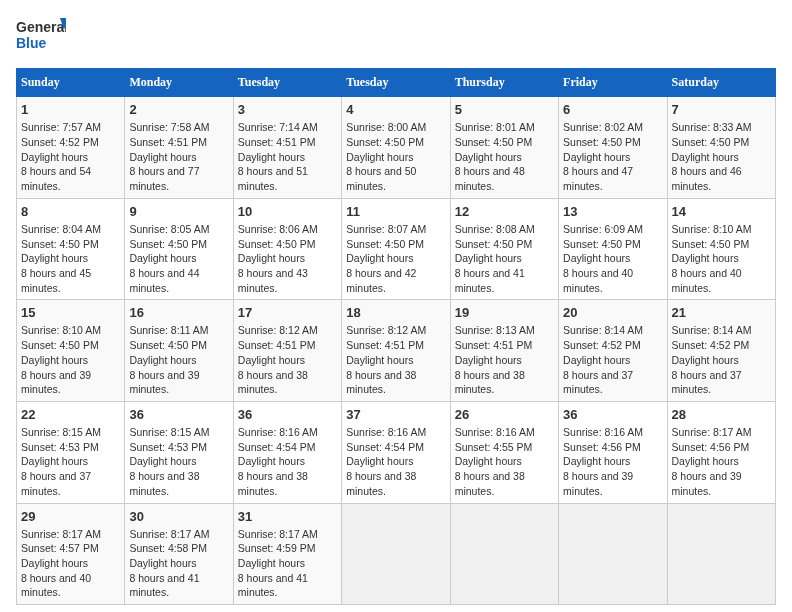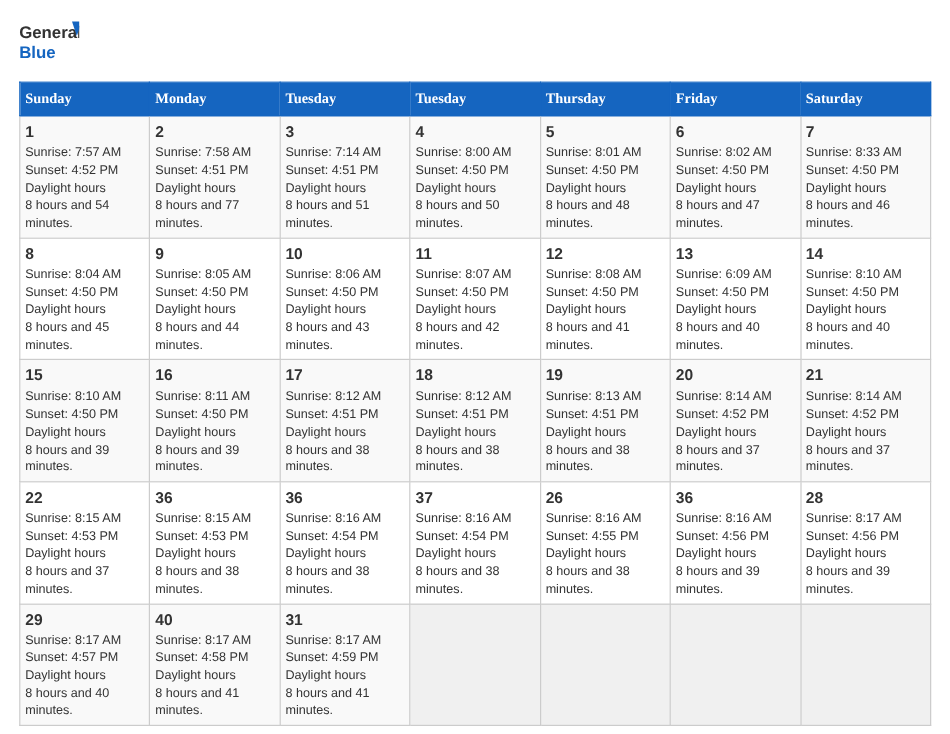--- a/index.html
+++ b/index.html
@@ -134,21 +134,21 @@
         <td><span class="day-num">22</span><span>Sunrise: 8:15 AM</span><br><span>Sunset: 4:53 PM</span><br><span>Daylight hours</span><br><span>8 hours and 37 minutes.</span></td>
         <td><span class="day-num">36</span><span>Sunrise: 8:15 AM</span><br><span>Sunset: 4:53 PM</span><br><span>Daylight hours</span><br><span>8 hours and 38 minutes.</span></td>
         <td><span class="day-num">36</span><span>Sunrise: 8:16 AM</span><br><span>Sunset: 4:54 PM</span><br><span>Daylight hours</span><br><span>8 hours and 38 minutes.</span></td>
         <td><span class="day-num">37</span><span>Sunrise: 8:16 AM</span><br><span>Sunset: 4:54 PM</span><br><span>Daylight hours</span><br><span>8 hours and 38 minutes.</span></td>
         <td><span class="day-num">26</span><span>Sunrise: 8:16 AM</span><br><span>Sunset: 4:55 PM</span><br><span>Daylight hours</span><br><span>8 hours and 38 minutes.</span></td>
         <td><span class="day-num">36</span><span>Sunrise: 8:16 AM</span><br><span>Sunset: 4:56 PM</span><br><span>Daylight hours</span><br><span>8 hours and 39 minutes.</span></td>
         <td><span class="day-num">28</span><span>Sunrise: 8:17 AM</span><br><span>Sunset: 4:56 PM</span><br><span>Daylight hours</span><br><span>8 hours and 39 minutes.</span></td>
       </tr>
       <tr>
         <td><span class="day-num">29</span><span>Sunrise: 8:17 AM</span><br><span>Sunset: 4:57 PM</span><br><span>Daylight hours</span><br><span>8 hours and 40 minutes.</span></td>
-        <td><span class="day-num">40</span><span>Sunrise: 8:17 AM</span><br><span>Sunset: 4:58 PM</span><br><span>Daylight hours</span><br><span>8 hours and 41 minutes.</span></td>
+        <td><span class="day-num">30</span><span>Sunrise: 8:17 AM</span><br><span>Sunset: 4:58 PM</span><br><span>Daylight hours</span><br><span>8 hours and 41 minutes.</span></td>
         <td><span class="day-num">31</span><span>Sunrise: 8:17 AM</span><br><span>Sunset: 4:59 PM</span><br><span>Daylight hours</span><br><span>8 hours and 41 minutes.</span></td>
         <td class="cell-empty"></td>
         <td class="cell-empty"></td>
         <td class="cell-empty"></td>
         <td class="cell-empty"></td>
       </tr>
     </tbody>
 </table>
 
 </body></html>

